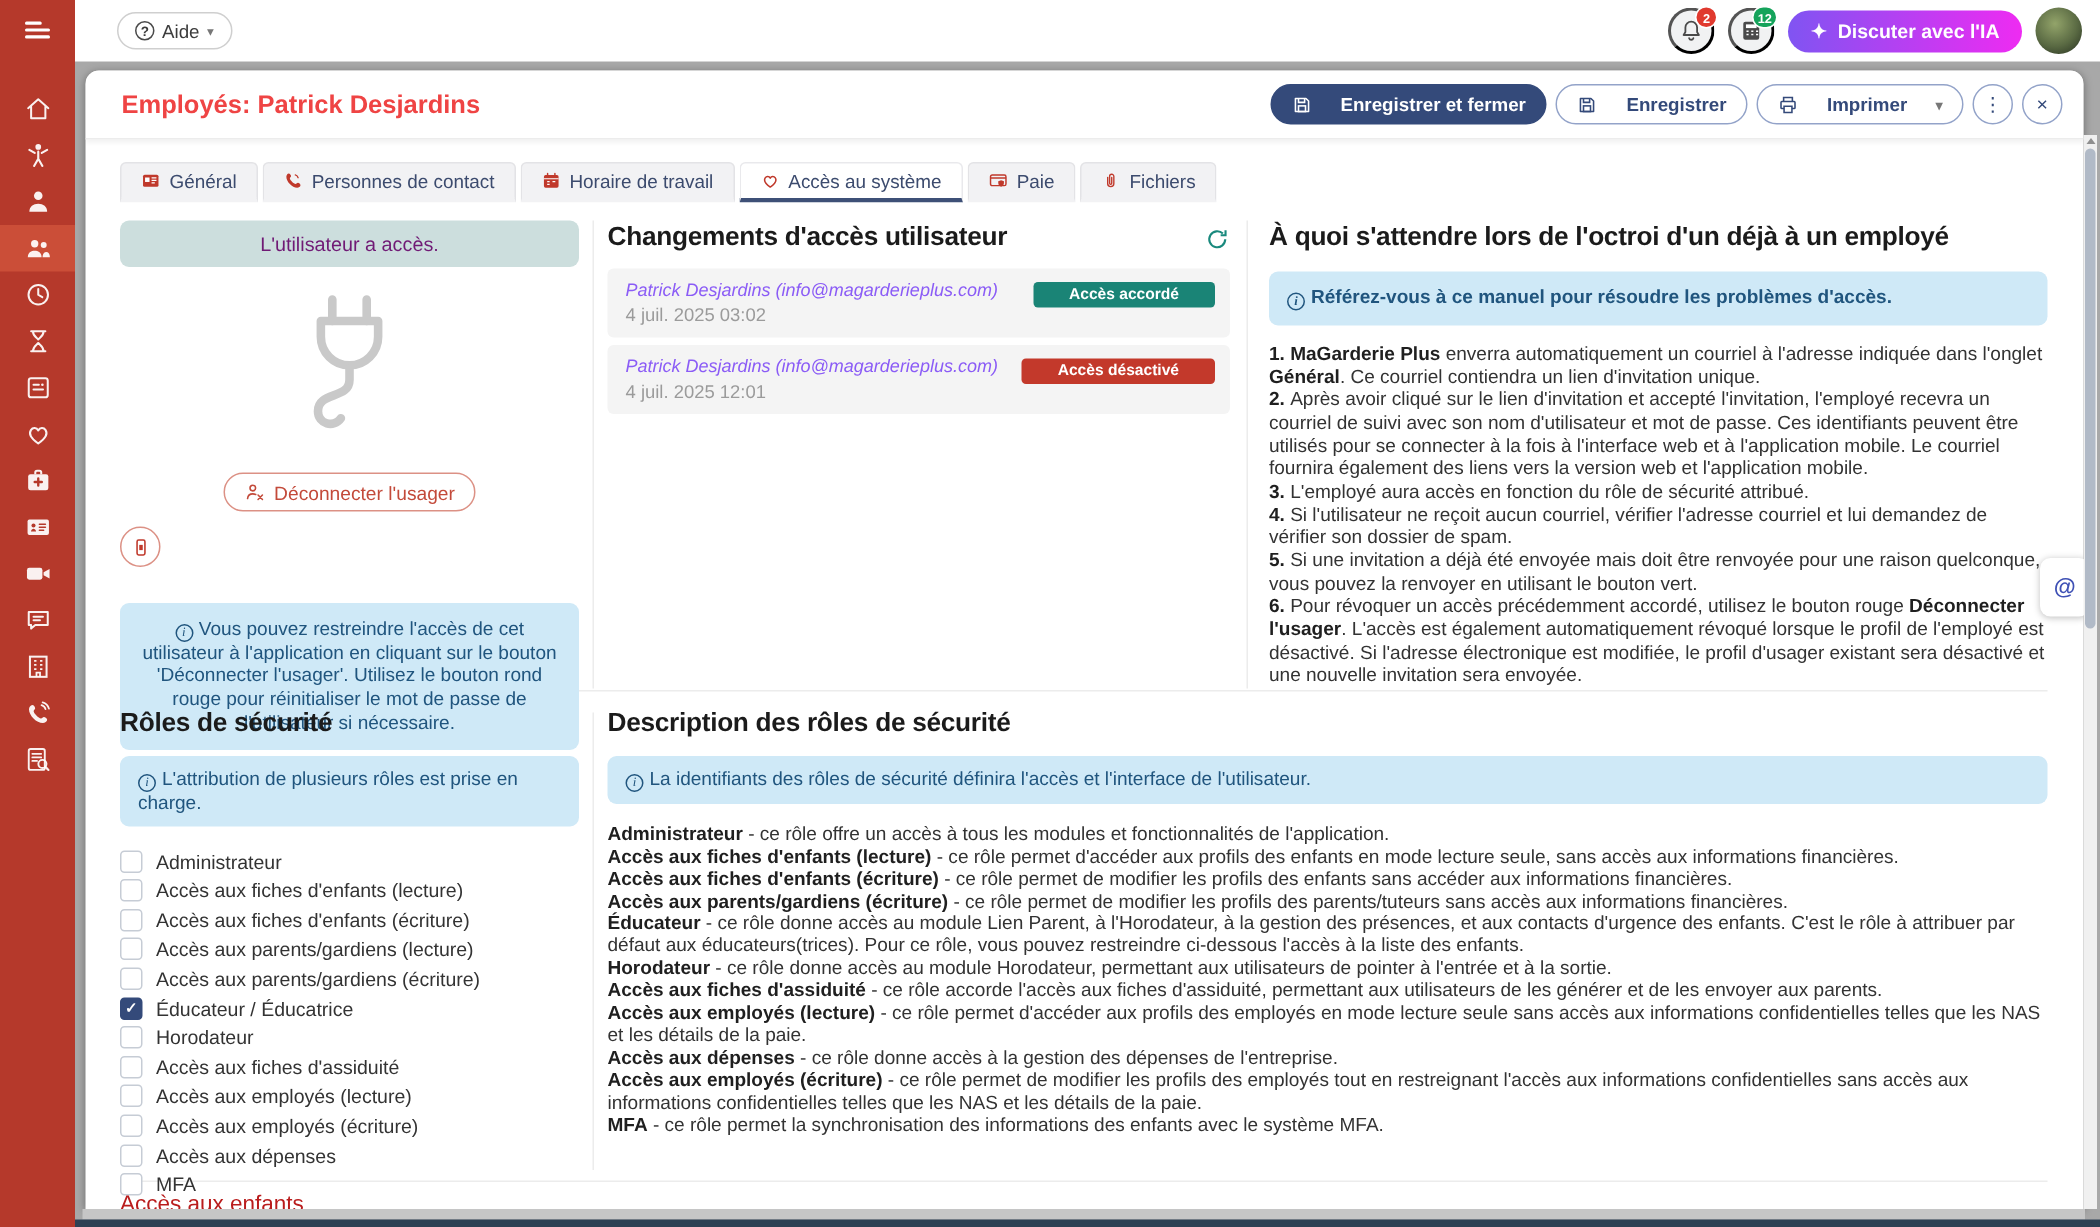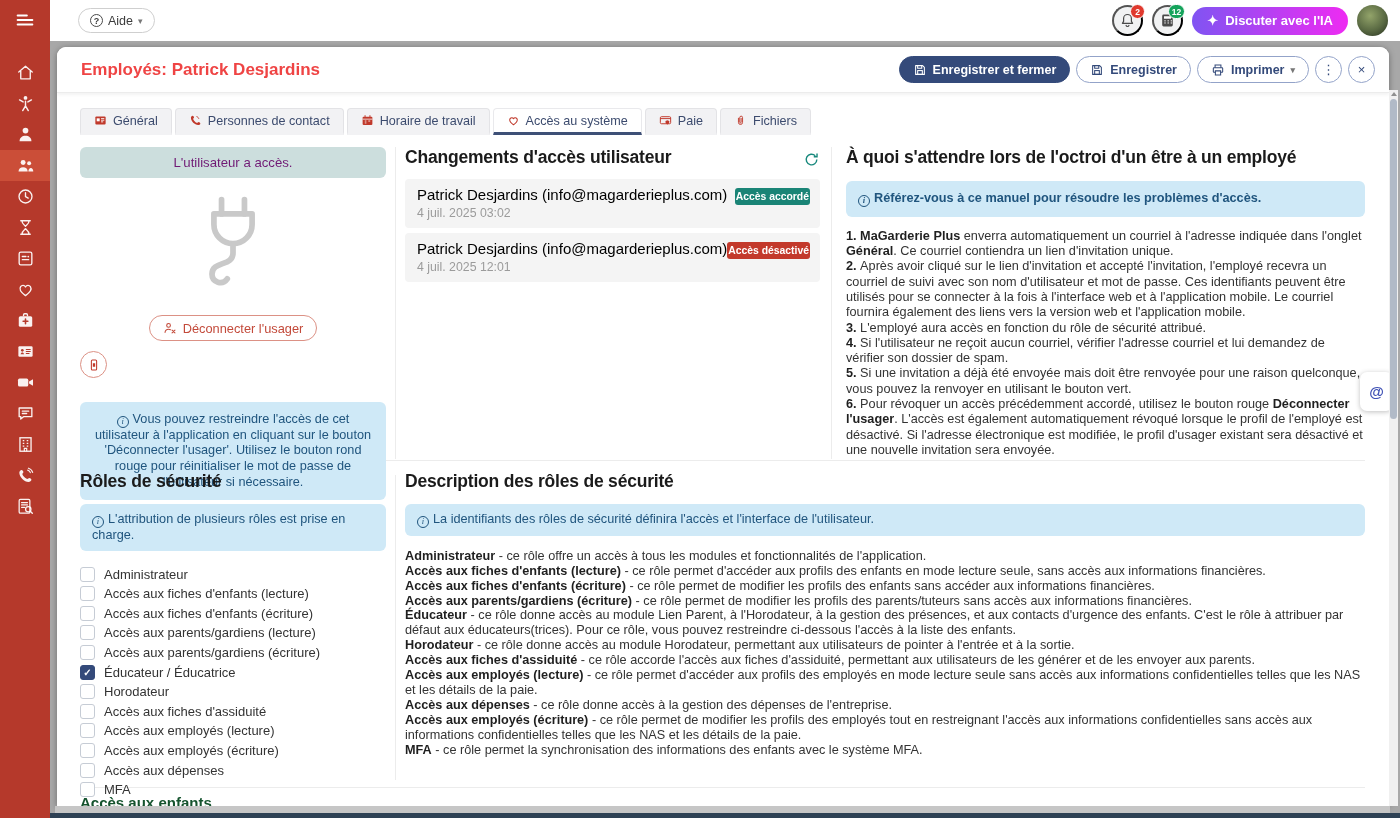--- a/index.html
+++ b/index.html
@@ -29,21 +29,21 @@
   .mini-badge.green { background:#15a35b; }
   .ai-btn { height:28px; display:inline-flex; align-items:center; gap:7px; padding:0 15px; border:none; border-radius:14px; background:linear-gradient(90deg,#8054f2,#ee2bf2); color:#fff; font-size:13px; font-weight:bold; cursor:pointer; }
   .sparkle { font-size:13px; }
   .avatar { width:31px; height:31px; border-radius:50%; background:radial-gradient(circle at 42% 35%,#93a46a,#5a6a43 55%,#36422b 85%); cursor:pointer; }
 
   
   .modal { position:absolute; left:57px; top:47px; width:1332px; height:759px; background:#fff; border-radius:9px 9px 0 0; box-shadow:0 1px 6px rgba(0,0,0,.35); overflow:hidden; z-index:3; }
   .m-header { position:absolute; left:0; top:0; right:0; height:46px; display:flex; align-items:center; padding:0 14px 0 24px; border-bottom:1px solid #ececec; box-shadow:0 2px 3px rgba(0,0,0,.05); background:#fff; z-index:2; }
   .m-title { font-size:17px; font-weight:bold; color:#ef4444; }
   .m-actions { margin-left:auto; display:flex; align-items:center; gap:6px; }
-  .pill { height:27px; display:inline-flex; align-items:center; gap:6px; padding:0 13px; border-radius:14px; font-size:12.5px; font-weight:bold; cursor:pointer; border:1px solid #93a3c9; background:#fff; color:#344a7a; }
+  .pill { height:27px; display:inline-flex; align-items:center; gap:19px; padding:0 13px; border-radius:14px; font-size:12.5px; font-weight:bold; cursor:pointer; border:1px solid #93a3c9; background:#fff; color:#344a7a; }
   .pill.primary { background:#344a7a; border-color:#344a7a; color:#fff; }
   .pill .ic { width:14px; height:14px; }
   .circ { width:27px; height:27px; border-radius:50%; border:1px solid #93a3c9; background:#fff; color:#344a7a; display:flex; align-items:center; justify-content:center; font-size:13px; cursor:pointer; }
 
   
   .tabbar { position:absolute; left:23px; top:61px; display:flex; gap:3px; z-index:1; }
   .tab { display:inline-flex; align-items:center; gap:6px; height:27px; padding:0 13px; background:#f2f2f4; border:1px solid #e3e3e6; border-bottom:3px solid transparent; border-radius:4px 4px 0 0; font-size:12.6px; color:#3c4b6e; cursor:pointer; white-space:nowrap; }
   .tab.active { background:#fff; border-color:#e9e9ec; border-bottom:3px solid #3e5077; font-weight:normal; }
   .tab .ic { width:13px; height:13px; color:#c0392b; flex:none; }
 
@@ -63,23 +63,23 @@
   .note-box { background:#cfe9f7; border-radius:6px; padding:10px 12px; font-size:12.7px; line-height:15.6px; color:#20557e; }
   .col1 .note-box { margin-top:24px; text-align:center; }
   .info-i { display:inline-flex; width:12px; height:12px; border:1px solid currentColor; border-radius:50%; align-items:center; justify-content:center; font-size:8.5px; font-style:italic; font-family:"Liberation Serif",serif; vertical-align:-1px; margin-right:4px; flex:none; }
 
   
   .col2 { position:absolute; left:348px; top:100px; width:415px; }
   h2.sec { font-size:17.5px; font-weight:bold; color:#1b1b1b; letter-spacing:-.2px; }
   .refresh-btn { position:absolute; right:0; top:4px; width:17px; height:17px; color:#19897d; background:none; border:none; cursor:pointer; }
   .change-list { margin-top:11px; }
   .change-item { position:relative; background:#f4f4f4; border-radius:4px; padding:7px 12px 8px; margin-bottom:5px; min-height:40px; }
-  .ci-name { font-size:15px; color:#000000; }
+  .ci-name { font-size:12px; color:#8b5cf6;font-style:italic; }
   .ci-date { font-size:12.3px; color:#9b9b9b; margin-top:3px; }
-  .badge { position:absolute; right:10px; top:9px; padding:3px 1px; border-radius:3px; color:#fff; font-size:10.4px; font-weight:bold; }
+  .badge { position:absolute; right:10px; top:9px; padding:3px 24px; border-radius:3px; color:#fff; font-size:10.4px; font-weight:bold; }
   .badge-granted { background:#1a8476; }
   .badge-revoked { background:#c3392b; }
 
   
   .col3 { position:absolute; left:789px; top:100px; width:519px; }
   .col3 .note-box { margin-top:13px;font-weight:bold; }
   .steps { margin-top:12px; font-size:12.7px; line-height:15.3px; color:#333; }
   .steps b { color:#1f1f1f; }
 
   
@@ -87,21 +87,21 @@
   .colB { position:absolute; left:348px; top:424px; width:960px; }
   .colA .note-box, .colB .note-box { margin-top:12px; padding:8px 12px; }
   .roles { margin-top:13px; }
   .role-row { display:flex; align-items:center; height:19.6px; gap:9px; cursor:pointer; }
   .cb { width:15px; height:15px; border:1px solid #c6ccd5; border-radius:3px; background:#fff; flex:none; display:flex; align-items:center; justify-content:center; }
   .cb.checked { background:#344a7a; border-color:#344a7a; }
   .cb.checked::after { content:"✓"; color:#fff; font-size:10px; font-weight:bold; }
   .role-label { font-size:13px; color:#333; }
   .desc-list { margin-top:13px; font-size:12.7px; line-height:14.9px; color:#333; }
   .desc-list b { color:#1f1f1f; }
-  .clipped-h { position:absolute; left:23px; top:747px; font-size:15px; font-weight:bold; color:#14532d; }
+  .clipped-h { position:absolute; left:23px; top:747px; font-size:15px; font-weight:normal; color:#b91c1c; }
 
   
   .at-btn { position:absolute; left:1360px; top:372px; width:33px; height:39px; background:#fff; border:none; border-radius:7px; box-shadow:0 1px 5px rgba(0,0,0,.25); color:#3f51b5; font-size:15px; font-weight:bold; display:flex; align-items:center; justify-content:center; cursor:pointer; z-index:6; }
   .vscroll { position:absolute; left:1389px; top:90px; width:9px; height:716px; background:#f0f0f0; z-index:6; }
   .vscroll .arrow { position:absolute; top:2px; left:1.5px; width:0; height:0; border-left:3px solid transparent; border-right:3px solid transparent; border-bottom:4px solid #8f8f8f; }
   .vthumb { position:absolute; left:1px; top:9px; width:7px; height:320px; border-radius:4px; background:#b1bac7; cursor:grab; }
   .hscroll { position:absolute; left:55px; top:806px; width:1335px; height:7px; background:#c6c6c6; z-index:6; cursor:grab; }
   .bottom-strip { position:absolute; left:50px; top:813px; width:1350px; height:5px; background:#2e4154; z-index:6; }
 </style>
 </head>
@@ -461,21 +461,21 @@
 
         <div class="change-item">
           <div class="ci-name">Patrick Desjardins (info@magarderieplus.com)</div>
           <div class="ci-date">4 juil. 2025 12:01</div>
           <span class="badge badge-revoked">Accès désactivé</span>
         </div>
       </div>
   </div>
 
   <div class="col3">
-    <h2 class="sec">À quoi s'attendre lors de l'octroi d'un être à un employé</h2>
+    <h2 class="sec">À quoi s'attendre lors de l'octroi d'un déjà à un employé</h2>
     <div class="note-box">
       <span class="info-i">i</span><span>Référez-vous à ce manuel pour résoudre les problèmes d'accès.</span>
     </div>
     <div class="steps">
 
         <div><b>1. </b><b>MaGarderie Plus</b><span> enverra automatiquement un courriel à l'adresse indiquée dans l'onglet </span><b>Général</b><span>. Ce courriel contiendra un lien d'invitation unique.</span></div>
 
         <div><b>2. </b><span>Après avoir cliqué sur le lien d'invitation et accepté l'invitation, l'employé recevra un courriel de suivi avec son nom d'utilisateur et mot de passe. Ces identifiants peuvent être utilisés pour se connecter à la fois à l'interface web et à l'application mobile. Le courriel fournira également des liens vers la version web et l'application mobile.</span></div>
 
         <div><b>3. </b><span>L'employé aura accès en fonction du rôle de sécurité attribué.</span></div>

